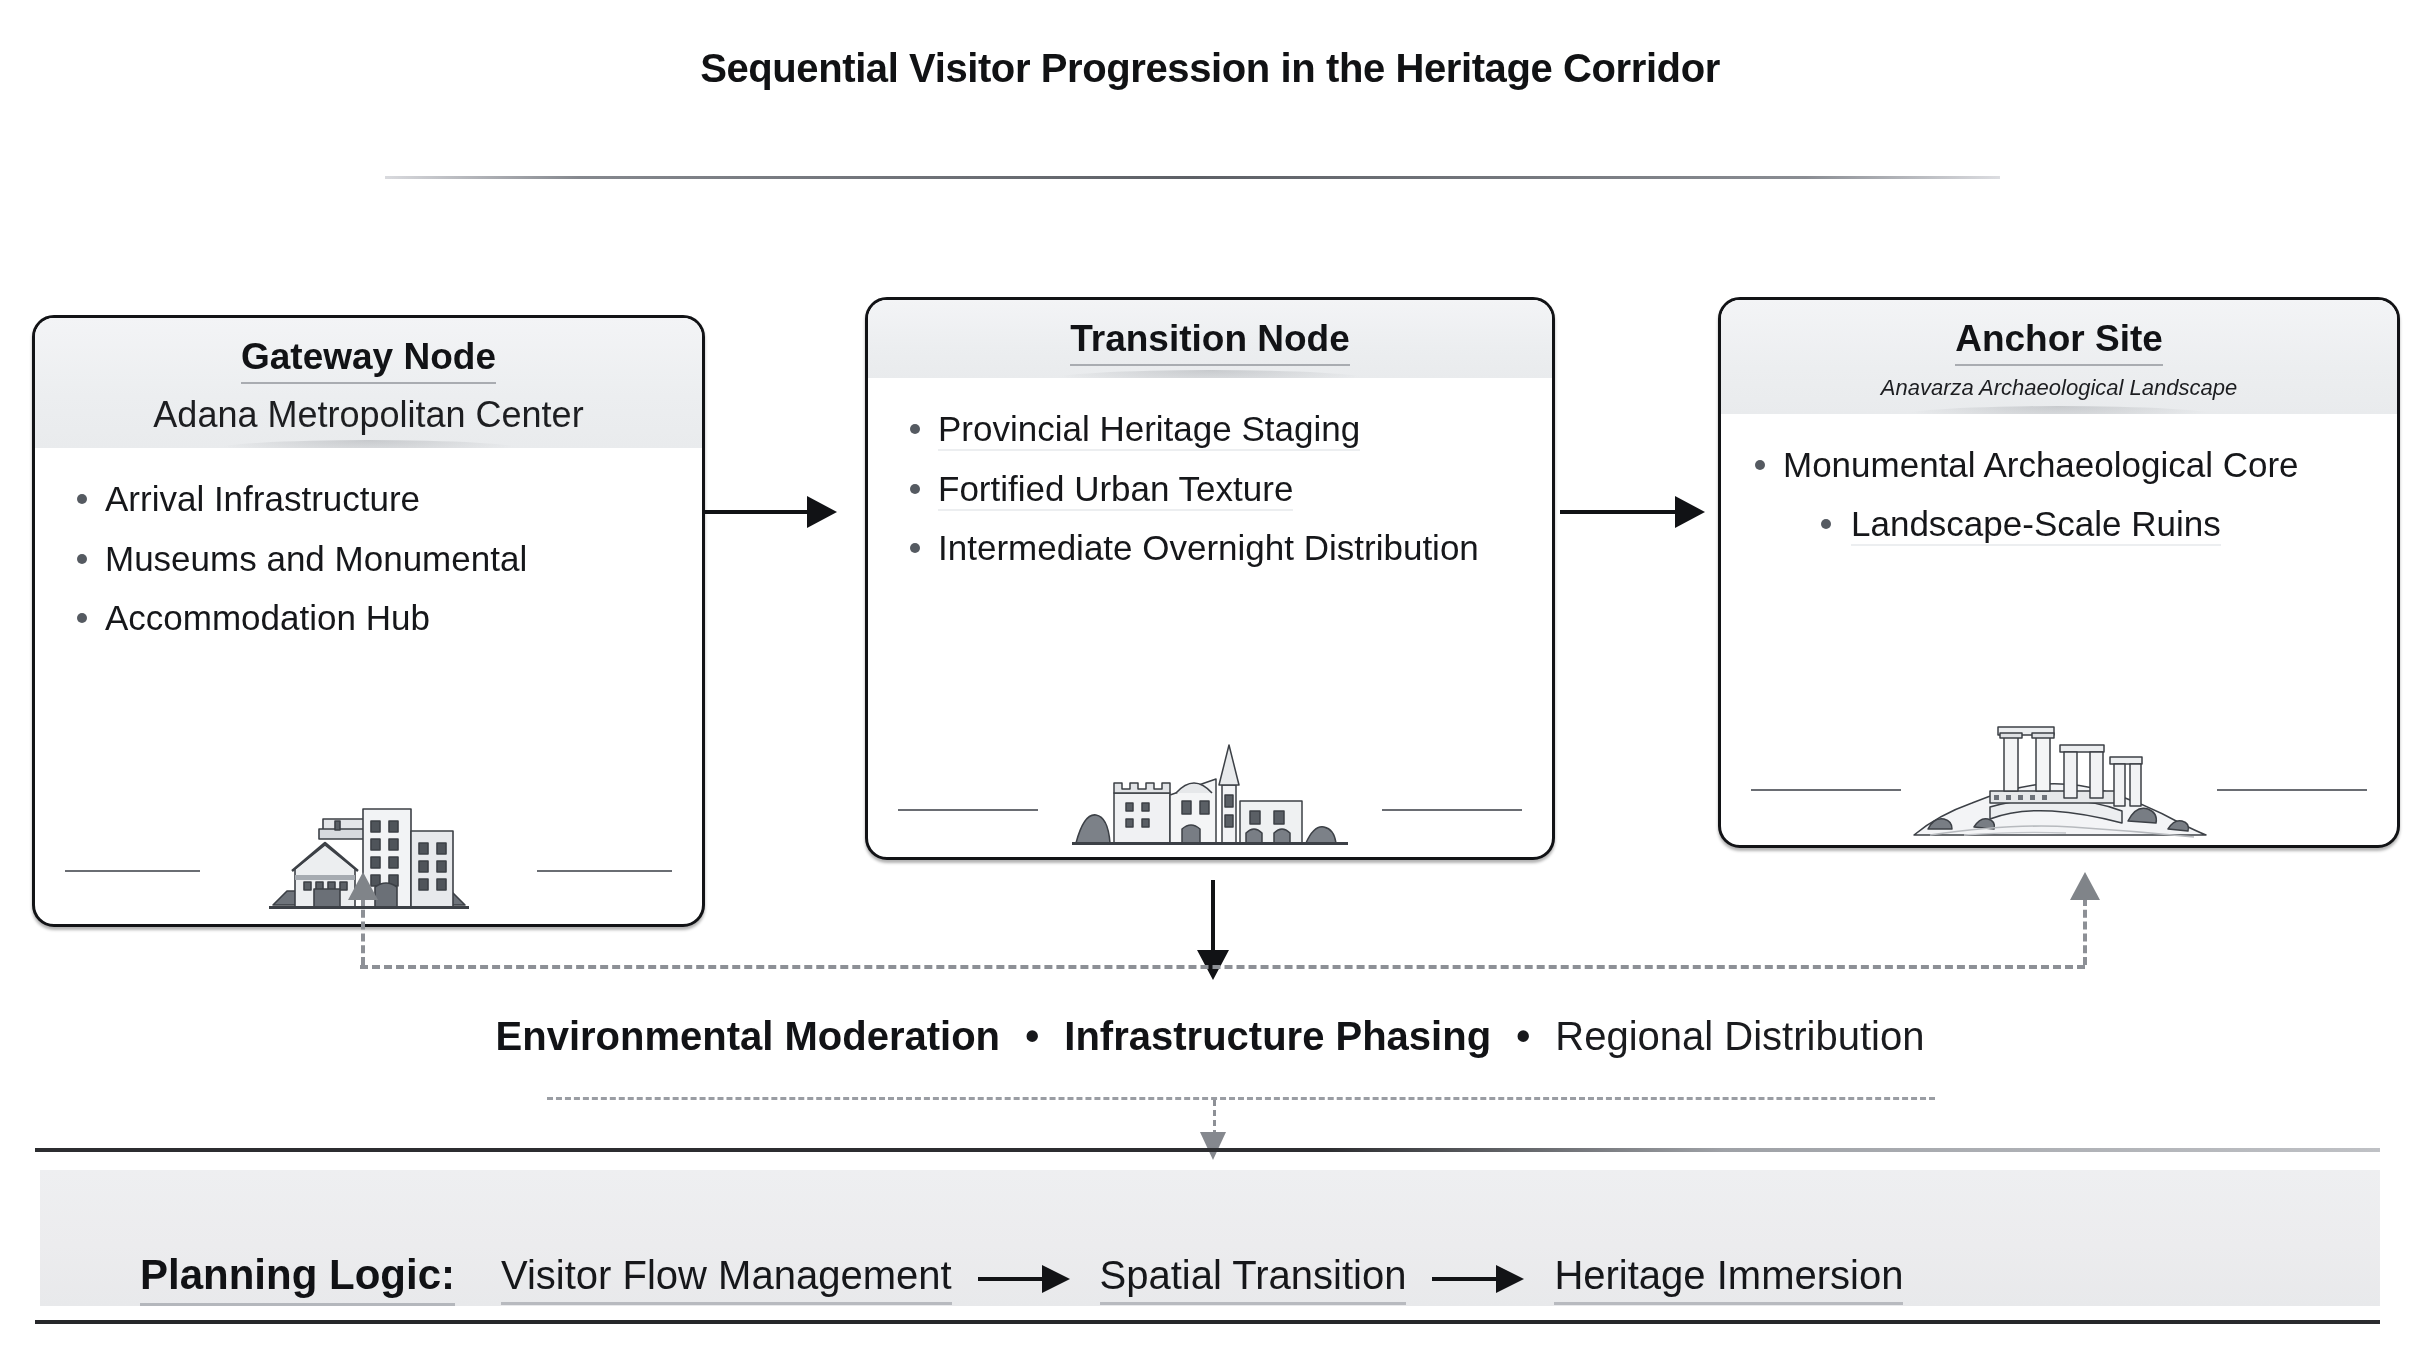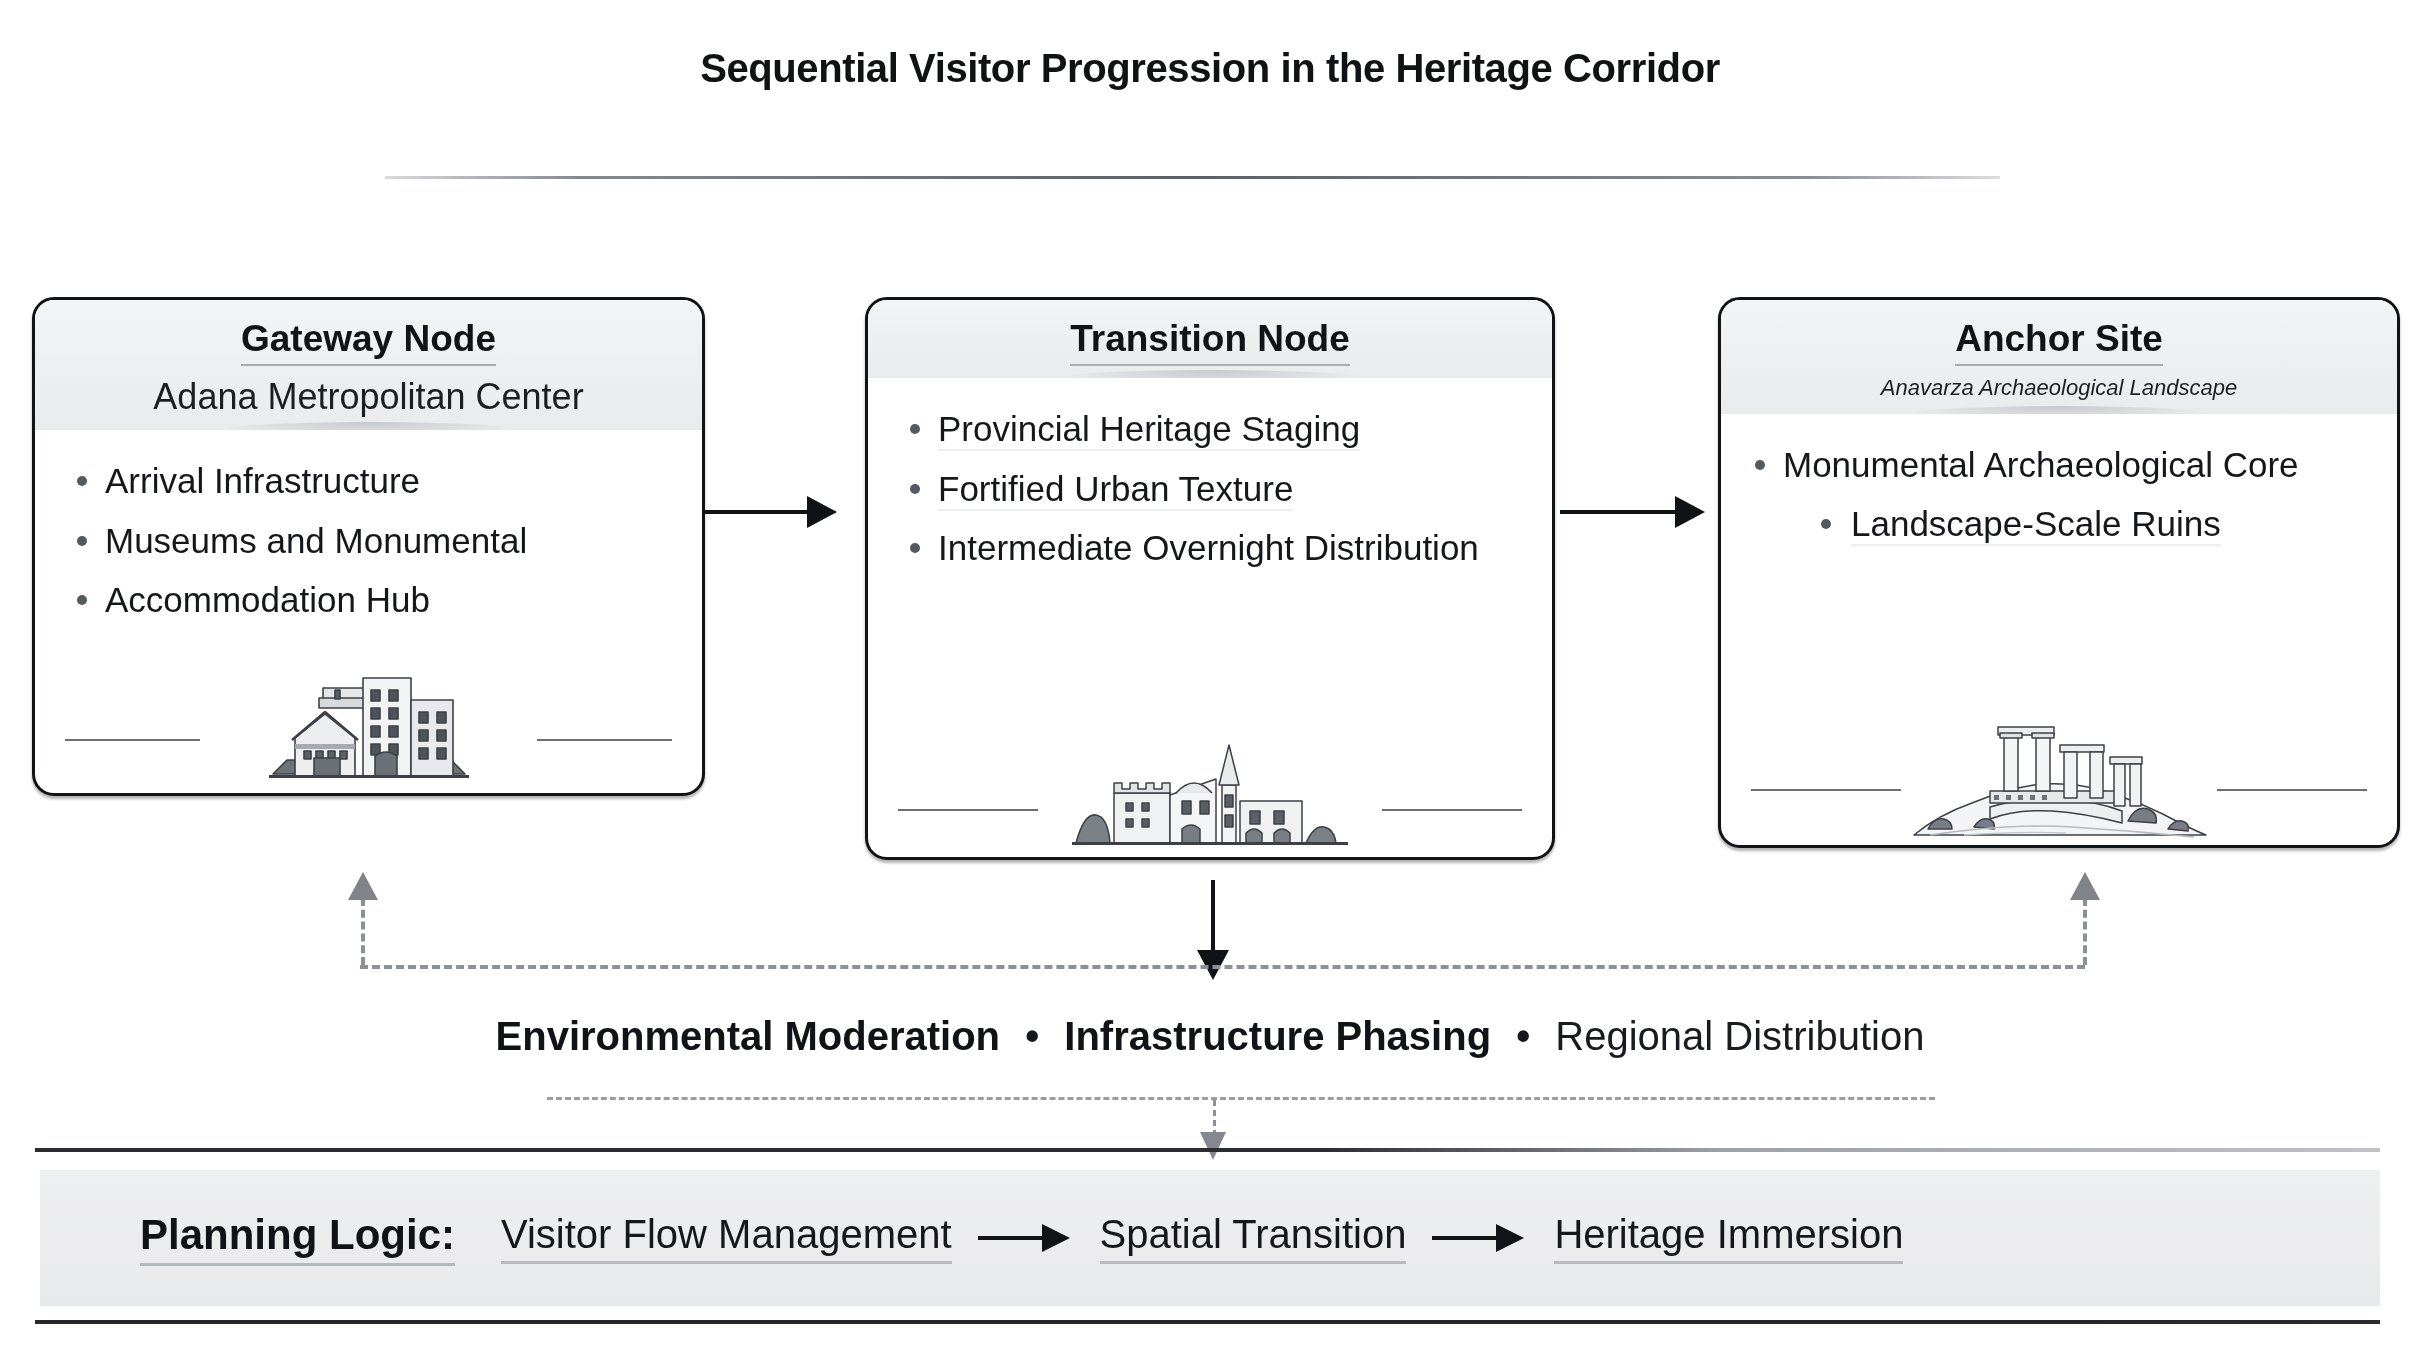--- a/index.html
+++ b/index.html
@@ -263,21 +263,21 @@
     background: linear-gradient(to right, #2c2d30 0%, #2c2d30 55%, #9ea1a6 72%, #bfc1c5 100%);
   }
   #bottom-bar {
     position: absolute;
     left: 40px;
     top: 1170px;
     width: 2340px;
     height: 136px;
     background: linear-gradient(to bottom, #eeeff1 0%, #ececee 55%, #e8e9eb 100%);
     display: flex;
-    align-items: center;
+    align-items: flex-end;
   }
   #bottom-bottom-rule {
     position: absolute;
     left: 35px;
     top: 1320px;
     width: 2345px;
     height: 4px;
     background: linear-gradient(to right, #26272a 0%, #26272a 88%, #2b2c2f 100%);
   }
   .bar-inner {
@@ -327,21 +327,21 @@
 </head>
 <body>
 
 <div id="canvas">
 
   <div id="title-block">
     <div id="page-title">Sequential Visitor Progression in the Heritage Corridor</div>
   </div>
   <div id="title-rule"></div>
 
-  <div class="node-card" id="card-0" style="left:32px; top:297px; width:673px; height:499px;">
+  <div class="node-card" id="card-0" style="left:32px; top:315px; width:673px; height:612px;">
     <div class="card-header">
       <div class="card-kicker">Gateway Node</div>
       <div class="card-subtitle">Adana Metropolitan Center</div>
     </div>
     <div class="card-body">
       <ul class="bullet-list">
         <li><span class="bullet-text">Arrival Infrastructure</span></li>
         <li><span class="bullet-text">Museums and Monumental</span></li>
         <li><span class="bullet-text">Accommodation Hub</span></li>
       </ul>

